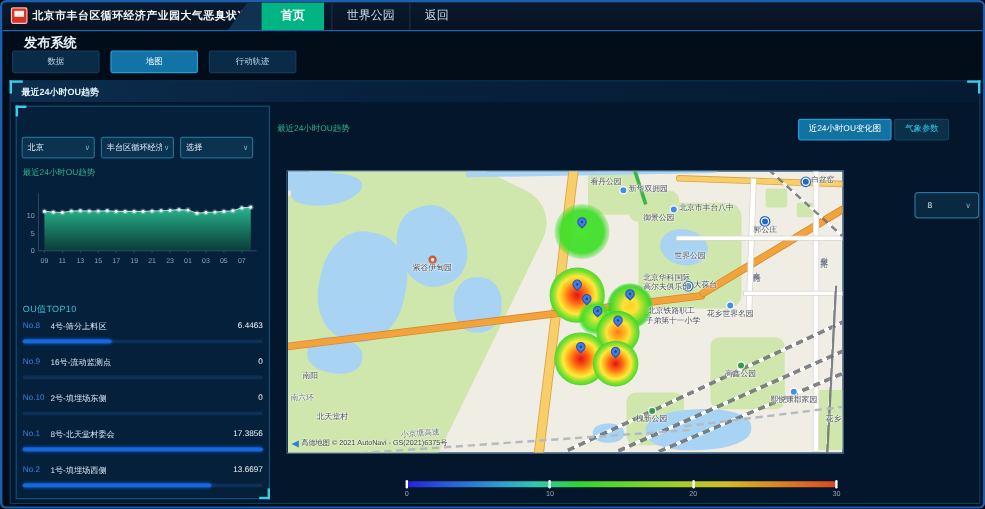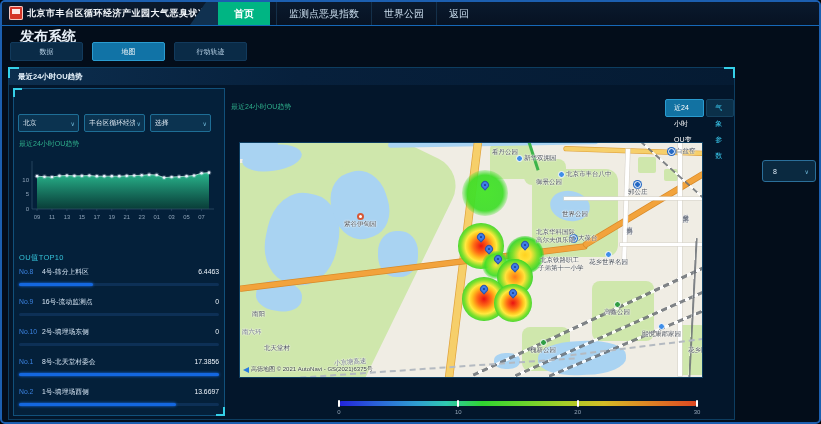--- a/index.html
+++ b/index.html
@@ -9,26 +9,26 @@
   .hdr{position:absolute;left:0;top:0;width:100%;height:23px;background:linear-gradient(#0a1a2e,#071222);border-bottom:1px solid #1668b8;}
   .logo{position:absolute;left:7px;top:4px;width:14px;height:14px;background:#d43527;border-radius:2px;box-shadow:inset 0 0 0 1px #f3c9c2;}
   .logo:after{content:"";position:absolute;left:3px;top:3px;width:8px;height:5px;background:#fff;opacity:.9;}
   .app-title{position:absolute;left:25px;top:0;line-height:22px;font-size:9px;font-weight:bold;color:#f2f6fa;letter-spacing:.5px;}
   .hdr-slash{position:absolute;left:196px;top:0;width:30px;height:23px;background:#103150;transform:skewX(-35deg);border-right:1px solid #1f6f9e;}
   .nav{position:absolute;left:216px;top:0;height:23px;display:flex;align-items:stretch;}
   .nav-item{padding:0 12px;font-size:10px;color:#c9dcec;line-height:23px;white-space:nowrap;}
   .nav-item + .nav-item{border-left:1px solid #14304a;}
   .nav-item.active{background:#00b583;color:#fff;border:none;padding:0 16px;margin-right:6px;font-weight:bold;}
   
-  .pub-label{position:absolute;left:18px;top:26px;font-size:14px;font-weight:bold;color:#e8f0f8;}
+  .pub-label{position:absolute;left:18px;top:26px;font-size:11px;font-weight:bold;color:#e8f0f8;}
   .tabs{position:absolute;left:8px;top:40px;display:flex;gap:9px;}
   .tab{width:71px;height:17px;background:#0a2b47;border:1px solid #123a5c;color:#bcd6ea;font-size:7px;text-align:center;line-height:17px;border-radius:2px;}
   .tab.active{background:#1173a6;border-color:#2a9cd0;color:#fff;}
   
-  .main{position:absolute;left:6px;top:65px;width:727px;height:353px;background:#03162b;border:1px solid #0d3d60;box-sizing:border-box;}
+  .main{position:absolute;left:6px;top:65px;width:809px;height:353px;background:#03162b;border:1px solid #0d3d60;box-sizing:border-box;}
   .main:before{content:"";position:absolute;left:-1px;top:-1px;width:9px;height:9px;border-left:2px solid #35d0e8;border-top:2px solid #35d0e8;}
   .main:after{content:"";position:absolute;right:-1px;top:-1px;width:9px;height:9px;border-right:2px solid #35d0e8;border-top:2px solid #35d0e8;}
   .panel-hd{height:17px;background:linear-gradient(90deg,#0c2e4e,#07203c 40%,#051b33);font-size:7.5px;font-weight:bold;color:#e6f2fb;line-height:17px;padding-left:9px;}
   
   .lp{position:absolute;left:4px;top:20px;width:212px;height:328px;background:#04203a;border:1px solid #11507a;box-sizing:border-box;}
   .lp:before{content:"";position:absolute;left:-1px;top:-1px;width:7px;height:7px;border-left:2px solid #35d0e8;border-top:2px solid #35d0e8;}
   .lp:after{content:"";position:absolute;right:-1px;bottom:-1px;width:7px;height:7px;border-right:2px solid #35d0e8;border-bottom:2px solid #35d0e8;}
   .selects{position:absolute;left:4px;top:25px;display:flex;gap:5px;}
   .select{width:61px;height:18px;background:#0b3350;border:1px solid #1e6e96;border-radius:2px;display:flex;align-items:center;box-sizing:border-box;}
   .select .val{font-size:6.8px;color:#e8f2fa;padding-left:4px;white-space:nowrap;overflow:hidden;max-width:46px;}
@@ -95,21 +95,20 @@
 <body>
 
 <div id="app">
 
   <div class="hdr">
     <span class="logo"></span>
     <span class="app-title">北京市丰台区循环经济产业园大气恶臭状况实时</span>
     <span class="hdr-slash"></span>
     <div class="nav">
         <div class="nav-item active">首页</div>
-        <div class="nav-item">监测点恶臭指数</div>
         <div class="nav-item">世界公园</div>
         <div class="nav-item">返回</div>
       </div>
   </div>
 
   <div class="pub-label">发布系统</div>
   <div class="tabs">
       <div class="tab">数据</div>
       <div class="tab active">地图</div>
       <div class="tab">行动轨迹</div>

